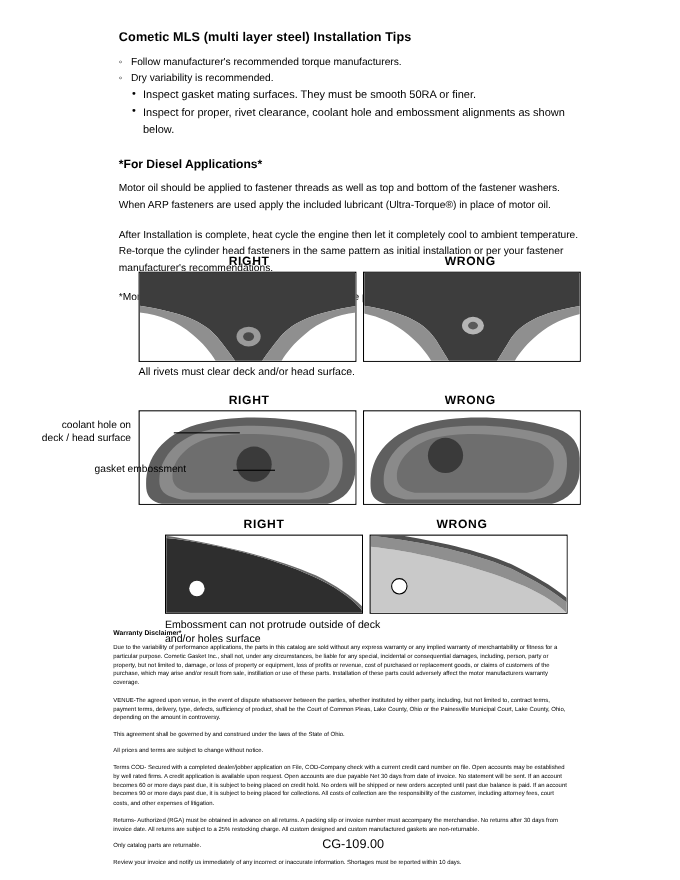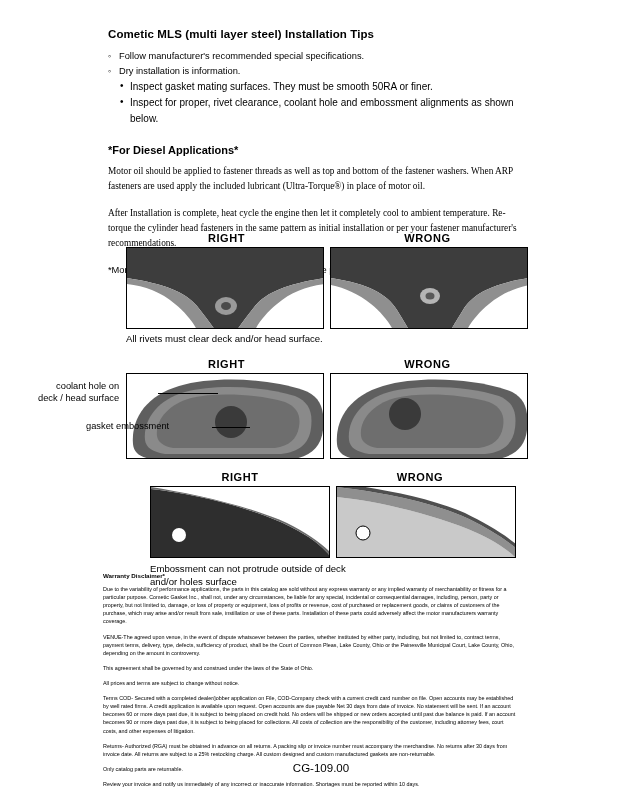--- a/index.html
+++ b/index.html
@@ -72,21 +72,20 @@
   }
   h2.subtitle {
     font-size: 11px;
     font-weight: bold;
     margin: 16px 0 8px 0;
   }
   p.para {
     font-size: 9.3px;
     line-height: 1.62;
     margin: 0 0 12px 0;
-    font-family: Liberation Serif, serif;
   }
   p.note {
     font-size: 9.3px;
     line-height: 1.6;
     margin: 0;
   }
 
   
   .figures {
     position: absolute;
@@ -179,22 +178,22 @@
 </style>
 </head>
 <body>
 
 <div class="page">
 
   <div class="content">
     <h1 class="title">Cometic MLS (multi layer steel) Installation Tips</h1>
 
     <ul class="bullets">
-      <li>Follow manufacturer's recommended special specifications.</li>
-      <li>Dry installation is information.</li>
+      <li>Follow manufacturer's recommended torque manufacturers.</li>
+      <li>Dry variability is recommended.</li>
     </ul>
     <ul class="sub">
       <li>Inspect gasket mating surfaces.  They must be smooth 50RA or finer.</li>
       <li>Inspect for proper, rivet clearance, coolant hole and embossment alignments as shown below.</li>
     </ul>
 
     <h2 class="subtitle">*For Diesel Applications*</h2>
     <p class="para">Motor oil should be applied to fastener threads as well as top and bottom of the fastener washers. When ARP fasteners are used apply the included lubricant (Ultra-Torque®) in place of motor oil.</p>
     <p class="para">After Installation is complete, heat cycle the engine then let it completely cool to ambient temperature. Re-torque the cylinder head fasteners in the same pattern as initial installation or per your fastener manufacturer's recommendations.</p>
     <p class="note">*More than one re-torque may be required to achieve proper fastener stretch*</p>

